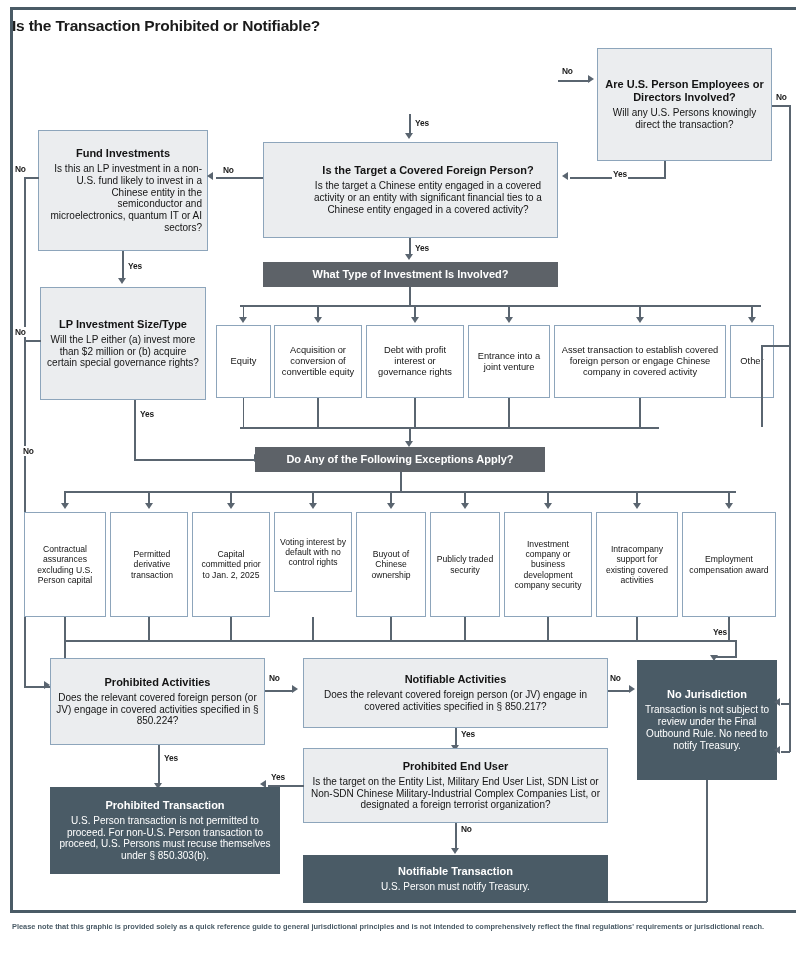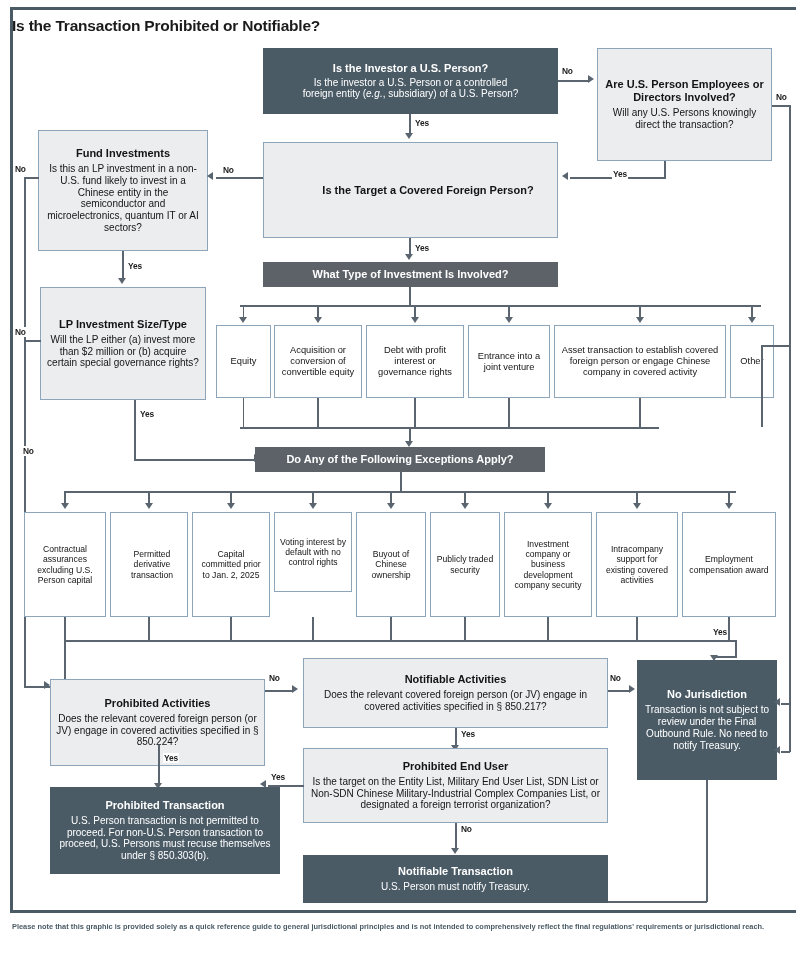--- a/index.html
+++ b/index.html
@@ -83,46 +83,42 @@
 <body>
 
 <div id="page">
 
   <div class="rule rule-top"></div>
   <div class="frame-left"></div>
   <div class="rule rule-bottom"></div>
 
   <div id="title">Is the Transaction Prohibited or Notifiable?</div>
 
-  <div class="box dark fs11" style="left:263px;top:48px;width:295px;height:66px;">
-    <span class="hd">Is the Investor a U.S. Person?</span>
-    <span class="bd fs10" style="margin-top:2px;">Is the investor a U.S. Person or a controlled</span>
-    <span class="bd fs10"><span>foreign entity (</span><i>e.g.</i><span>, subsidiary) of a U.S. Person?</span></span>
-  </div>
 
   <div class="box light fs11" style="left:597px;top:48px;width:175px;height:113px;">
     <span class="hd">Are U.S. Person Employees or Directors Involved?</span>
     <span class="bd fs10" style="margin-top:3px;">Will any U.S. Persons knowingly direct the transaction?</span>
   </div>
 
   <div class="ln lnh" style="left:558px;top:80px;width:32px;"></div>
   <div class="arw arw-r" style="left:588px;top:75px;"></div>
   <div class="lbl" style="left:561px;top:66px;">No</div>
 
   <div class="ln lnh" style="left:772px;top:105px;width:18px;"></div>
   <div class="ln lnv" style="left:789px;top:105px;height:598px;"></div>
   <div class="lbl" style="left:775px;top:92px;">No</div>
 
   <div class="box light fs10" style="left:38px;top:130px;width:170px;height:121px;">
     <span class="hd fs11">Fund Investments</span>
-    <span class="bd" style="margin-top:3px;">Is this an LP investment in a non-U.S. fund likely to invest in a Chinese entity in the semiconductor and microelectronics, quantum IT or AI sectors?</span>
+    <span class="bd" style="margin-top:3px;text-align:right;">Is this an LP investment in a non-U.S. fund likely to invest in a Chinese entity in the semiconductor and microelectronics, quantum IT or AI sectors?</span>
   </div>
 
   <div class="box light fs11" style="left:263px;top:142px;width:295px;height:96px;padding-left:40px;">
     <span class="hd">Is the Target a Covered Foreign Person?</span>
+    <span class="bd fs10" style="margin-top:3px;">Is the target a Chinese entity engaged in a covered activity or an entity with significant financial ties to a Chinese entity engaged in a covered activity?</span>
   </div>
 
   <div class="ln lnv" style="left:409px;top:114px;height:20px;"></div>
   <div class="arw arw-d" style="left:405px;top:133px;"></div>
   <div class="lbl" style="left:414px;top:118px;">Yes</div>
 
   <div class="ln lnv" style="left:664px;top:161px;height:17px;"></div>
   <div class="ln lnh" style="left:570px;top:177px;width:96px;"></div>
   <div class="arw arw-l" style="left:562px;top:172px;"></div>
   <div class="lbl" style="left:612px;top:169px;">Yes</div>
@@ -282,21 +278,21 @@
   <div class="ln lnh" style="left:64px;top:640px;width:672px;"></div>
   <div class="ln lnv" style="left:735px;top:640px;height:17px;"></div>
   <div class="arw arw-d" style="left:710px;top:655px;"></div>
   <div class="ln lnh" style="left:714px;top:656px;width:23px;"></div>
   <div class="lbl" style="left:712px;top:627px;">Yes</div>
 
   <div class="ln lnv" style="left:64px;top:640px;height:46px;"></div>
   <div class="ln lnh" style="left:24px;top:686px;width:26px;"></div>
   <div class="arw arw-r" style="left:44px;top:681px;"></div>
 
-  <div class="box light fs10" style="left:50px;top:658px;width:215px;height:87px;margin-top:21px;">
+  <div class="box light fs10" style="left:50px;top:658px;width:215px;height:87px;">
     <span class="hd fs11">Prohibited Activities</span>
     <span class="bd" style="margin-top:3px;">Does the relevant covered foreign person (or JV) engage in covered activities specified in § 850.224?</span>
   </div>
 
   <div class="box light fs10" style="left:303px;top:658px;width:305px;height:70px;">
     <span class="hd fs11">Notifiable Activities</span>
     <span class="bd" style="margin-top:3px;">Does the relevant covered foreign person (or JV) engage in covered activities specified in § 850.217?</span>
   </div>
 
   <div class="box dark fs10" style="left:637px;top:660px;width:140px;height:120px;">

